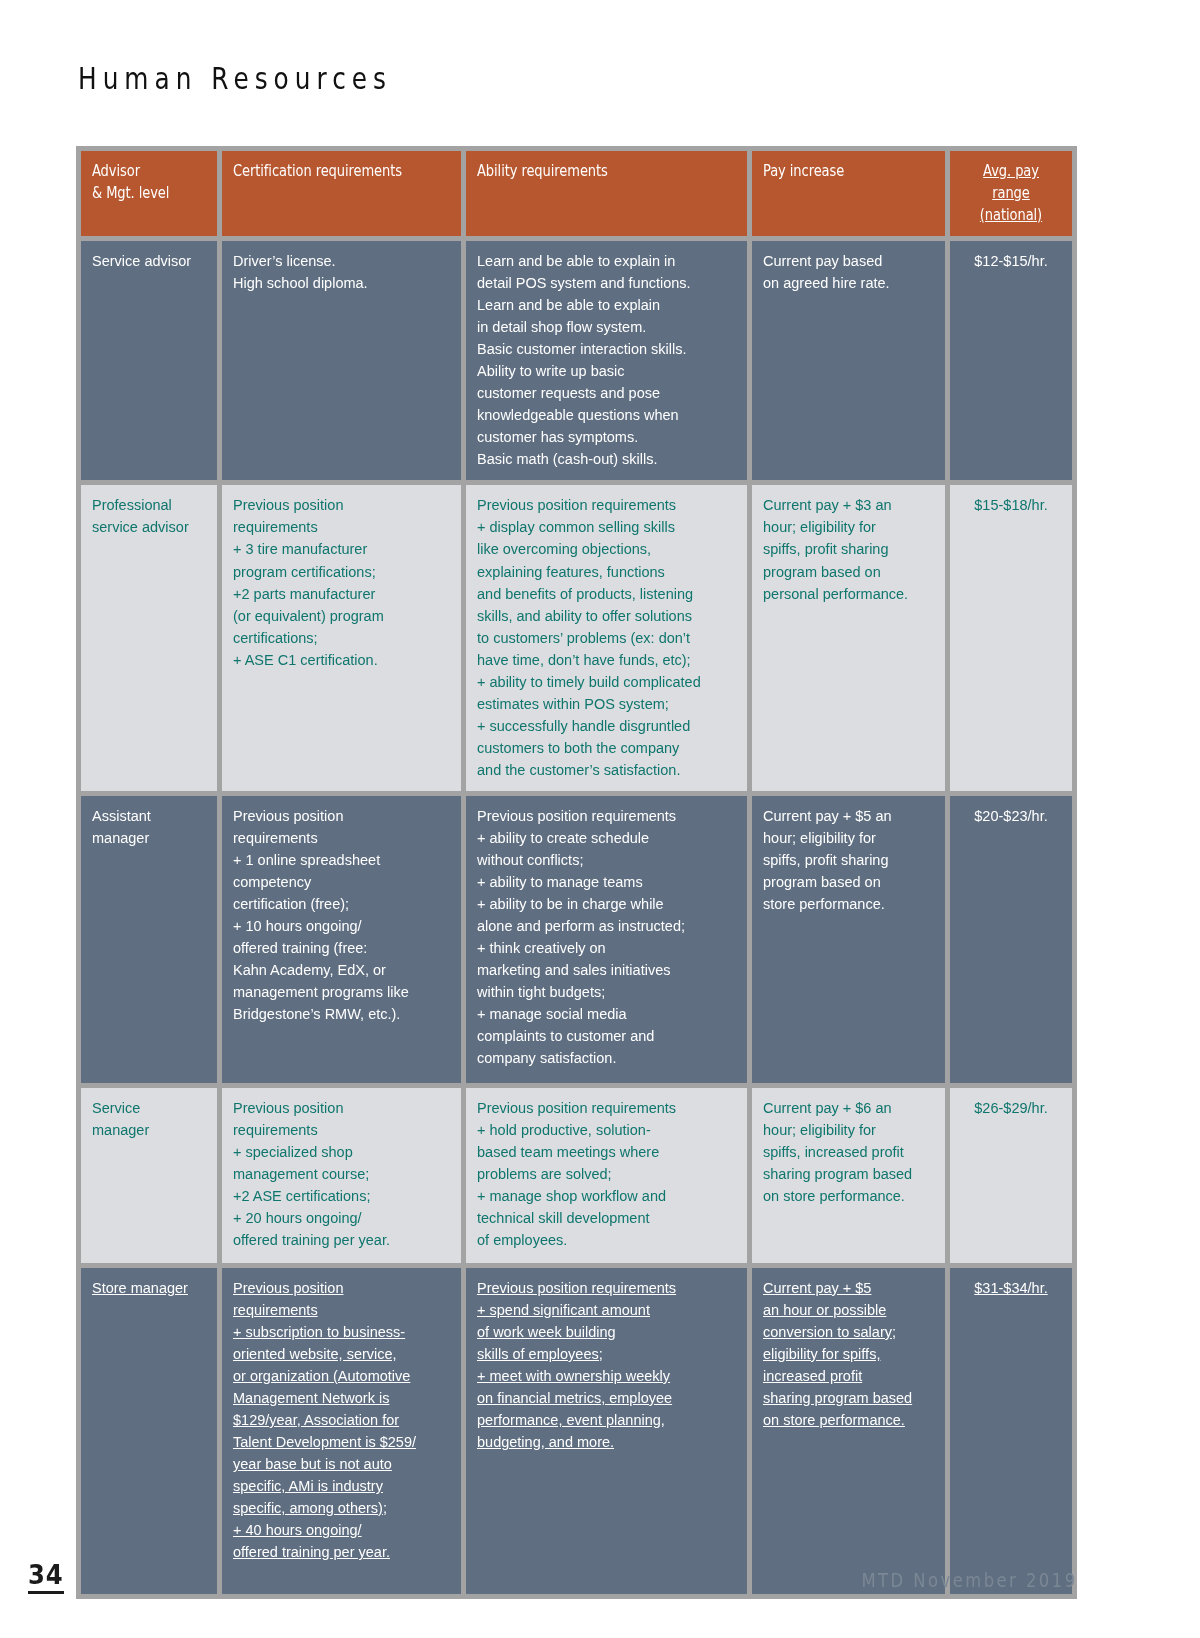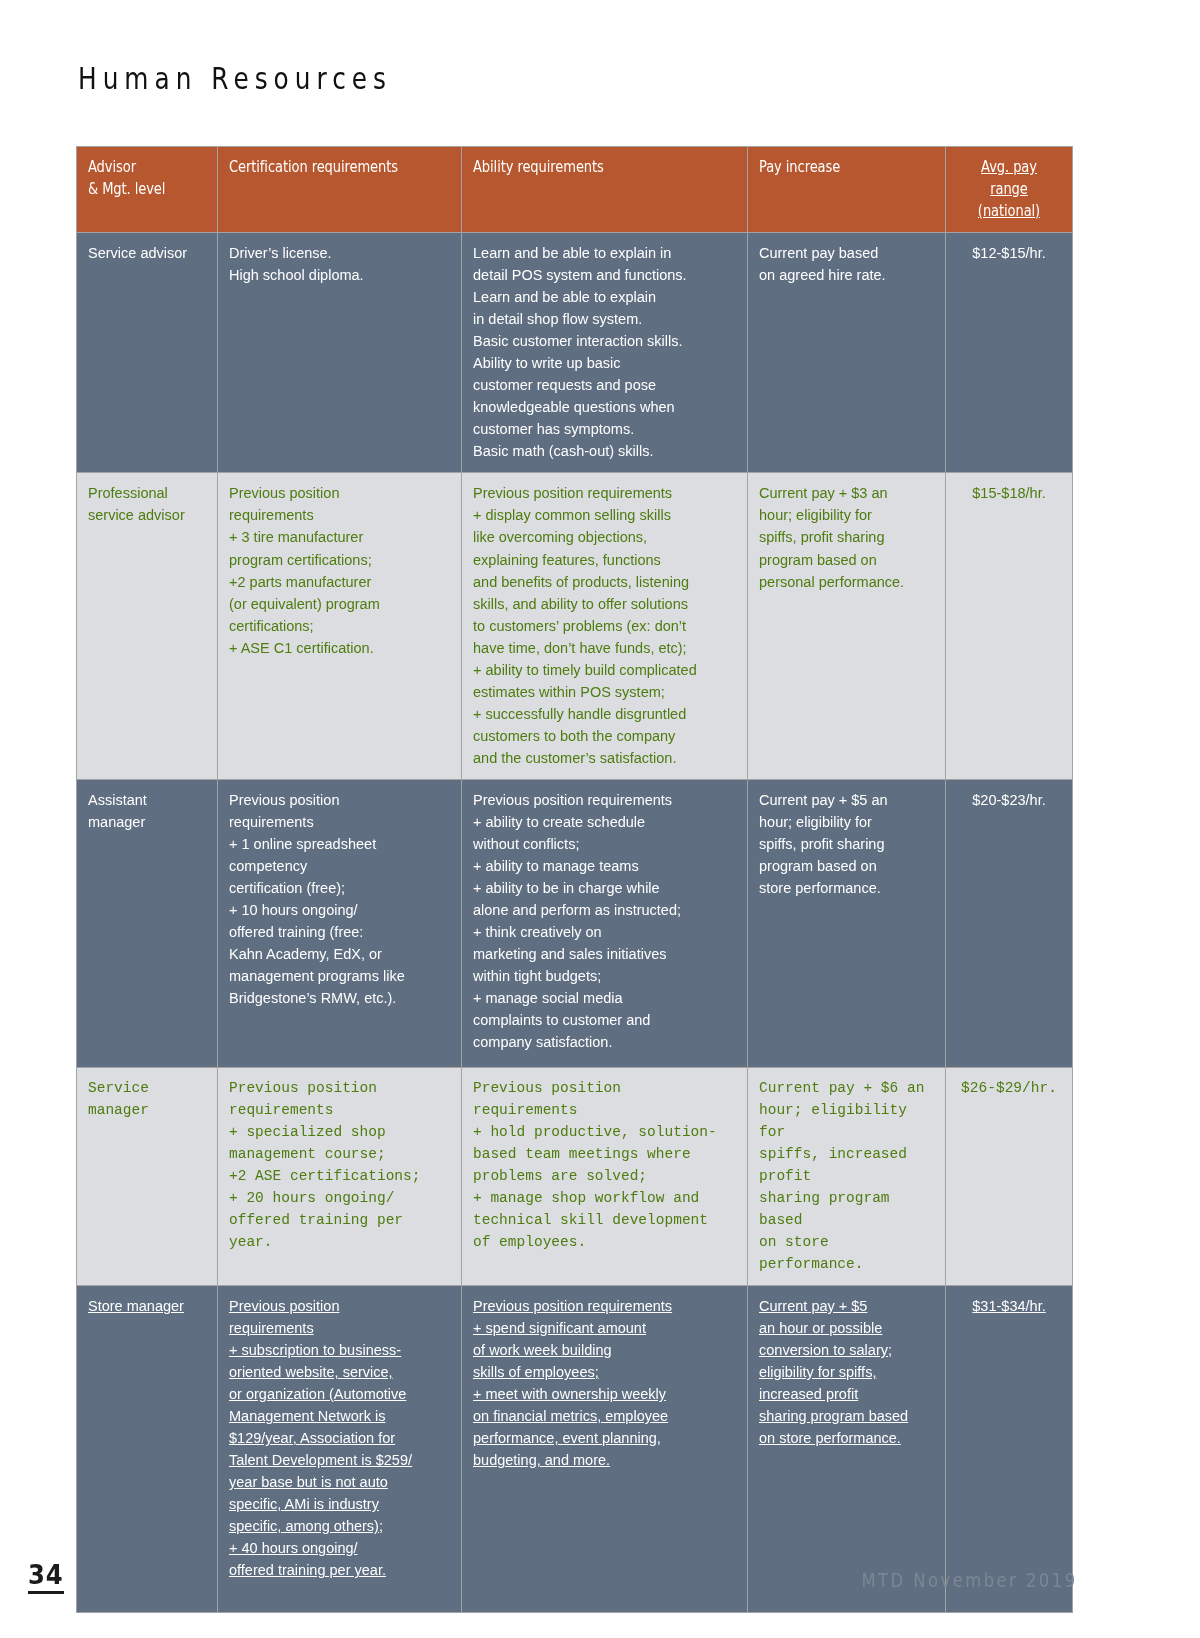--- a/index.html
+++ b/index.html
@@ -42,21 +42,21 @@
     position: absolute;
     left: 76px;
     top: 146px;
     width: 996px;
     border-collapse: collapse;
     table-layout: fixed;
   }
   .hr-table td, .hr-table th {
     vertical-align: top;
     padding: 9px 11px 10px 11px;
-    border: 1px solid #a3a3a3;
+    border: 5px solid #a3a3a3;
     font-size: 15.2px;
     line-height: 1.45;
     text-align: left;
     font-weight: 400;
   }
 
   
   .col-level   { width: 141px; }
   .col-cert    { width: 244px; }
   .col-ability { width: 286px; }
@@ -90,42 +90,42 @@
     text-align: center;
   }
 
   
   tr.row-slate td {
     background: #5f6e80;
     color: #ffffff;
   }
   tr.row-light td {
     background: #dcdde0;
-    color: #4d7c0f;
+    color: #0f766e;
   }
   td .cell-inner {
     display: block;
     white-space: pre-line;
     transform: scaleX(0.955);
     transform-origin: left top;
   }
   td.cell-range {
     text-align: center;
   }
   td.cell-range .cell-inner {
     transform: scaleX(0.955);
     transform-origin: center top;
     text-align: center;
   }
 
   
   tr.r1 td { height: 212px; }
   tr.r2 td { height: 282px; }
   tr.r3 td { height: 268px; }
-  tr.r4 td { height: 156px; font-family: Liberation Mono, monospace; }
+  tr.r4 td { height: 156px; }
   tr.r5 td { height: 307px; text-decoration: underline; }
 
   
   .footer-page {
     position: absolute;
     left: 28px;
     top: 1559px;
     font-family: "DejaVu Sans", sans-serif;
     font-size: 27px;
     font-weight: 700;

